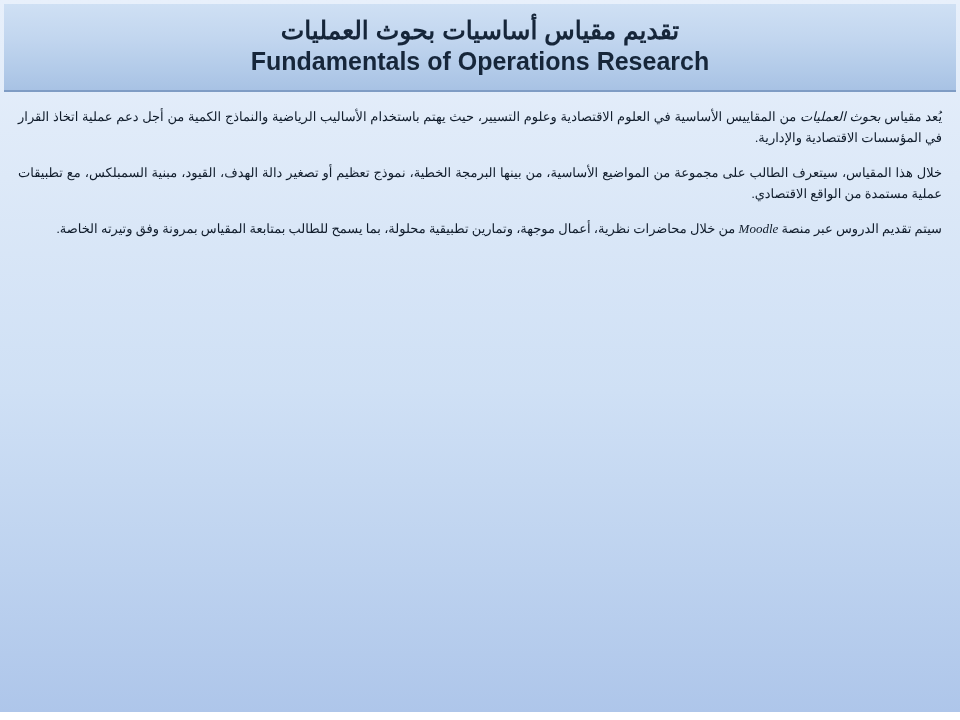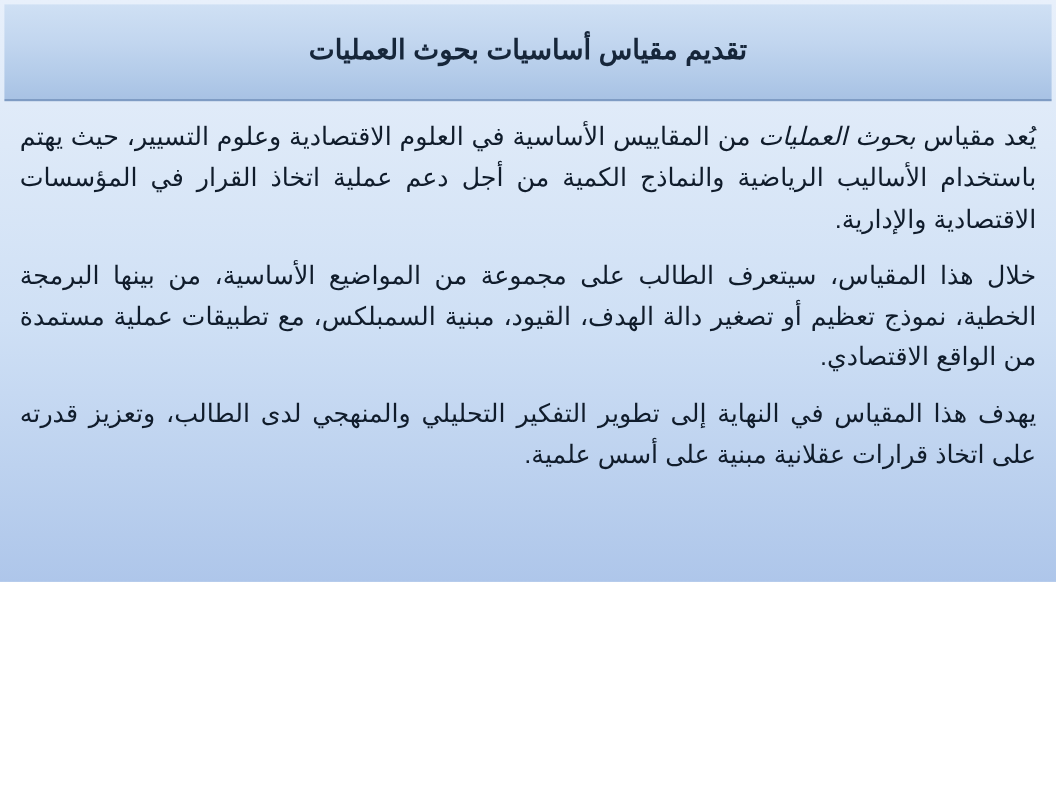--- a/index.html
+++ b/index.html
@@ -10,21 +10,21 @@
     width: 960px;
     height: 720px;
     overflow: hidden;
     font-family: "Liberation Sans", sans-serif;
     background: #ffffff;
   }
 
   .slide {
     position: relative;
     width: 960px;
-    height: 529px;
+    height: 712px;
     box-sizing: border-box;
     
     background: linear-gradient(180deg, #e8f0fb 0%, #dde9f8 25%, #cfe0f5 55%, #bdd2ef 80%, #aec6ea 100%);
   }
 
   
   .title-block {
     position: absolute;
     top: 4px;
     left: 4px;
@@ -64,48 +64,50 @@
     top: 96px;
     left: 4px;
     right: 4px;
     bottom: 4px;
     box-sizing: border-box;
     padding: 10px 14px 6px 14px;
     direction: rtl;
   }
 
   .para {
-    font-size: 23px;
+    font-size: 13px;
     color: #101c2b;
     line-height: 1.62;
     text-align: justify;
     text-justify: inter-word;
     margin: 0 0 14px 0;
     direction: rtl;
     unicode-bidi: plaintext;
+    font-family: Liberation Serif, serif;
   }
   .para:last-child { margin-bottom: 0; }
 
   .para em {
     font-style: italic;
   }
   .lat {
     font-style: italic;
     direction: ltr;
     unicode-bidi: embed;
   }
 </style>
 </head>
 <body>
 
 <div class="slide">
 
   <div class="title-block">
     <div class="title-ar">تقديم مقياس أساسيات بحوث العمليات</div>
+    <div class="title-en">Fundamentals of Operations Research</div>
   </div>
 
   <div class="body-block">
     <p class="para">يُعد مقياس <em>بحوث العمليات</em> من المقاييس الأساسية في العلوم الاقتصادية وعلوم التسيير، حيث يهتم باستخدام الأساليب الرياضية والنماذج الكمية من أجل دعم عملية اتخاذ القرار في المؤسسات الاقتصادية والإدارية.</p>
     <p class="para">خلال هذا المقياس، سيتعرف الطالب على مجموعة من المواضيع الأساسية، من بينها البرمجة الخطية، نموذج تعظيم أو تصغير دالة الهدف، القيود، مبنية السمبلكس، مع تطبيقات عملية مستمدة من الواقع الاقتصادي.</p>
-    <p class="para">يهدف هذا المقياس في النهاية إلى تطوير التفكير التحليلي والمنهجي لدى الطالب، وتعزيز قدرته على اتخاذ قرارات عقلانية مبنية على أسس علمية.</p>
+    <p class="para">سيتم تقديم الدروس عبر منصة <span class="lat">Moodle</span> من خلال محاضرات نظرية، أعمال موجهة، وتمارين تطبيقية محلولة، بما يسمح للطالب بمتابعة المقياس بمرونة وفق وتيرته الخاصة.</p>
   </div>
 
 </div>
 
 </body></html>

